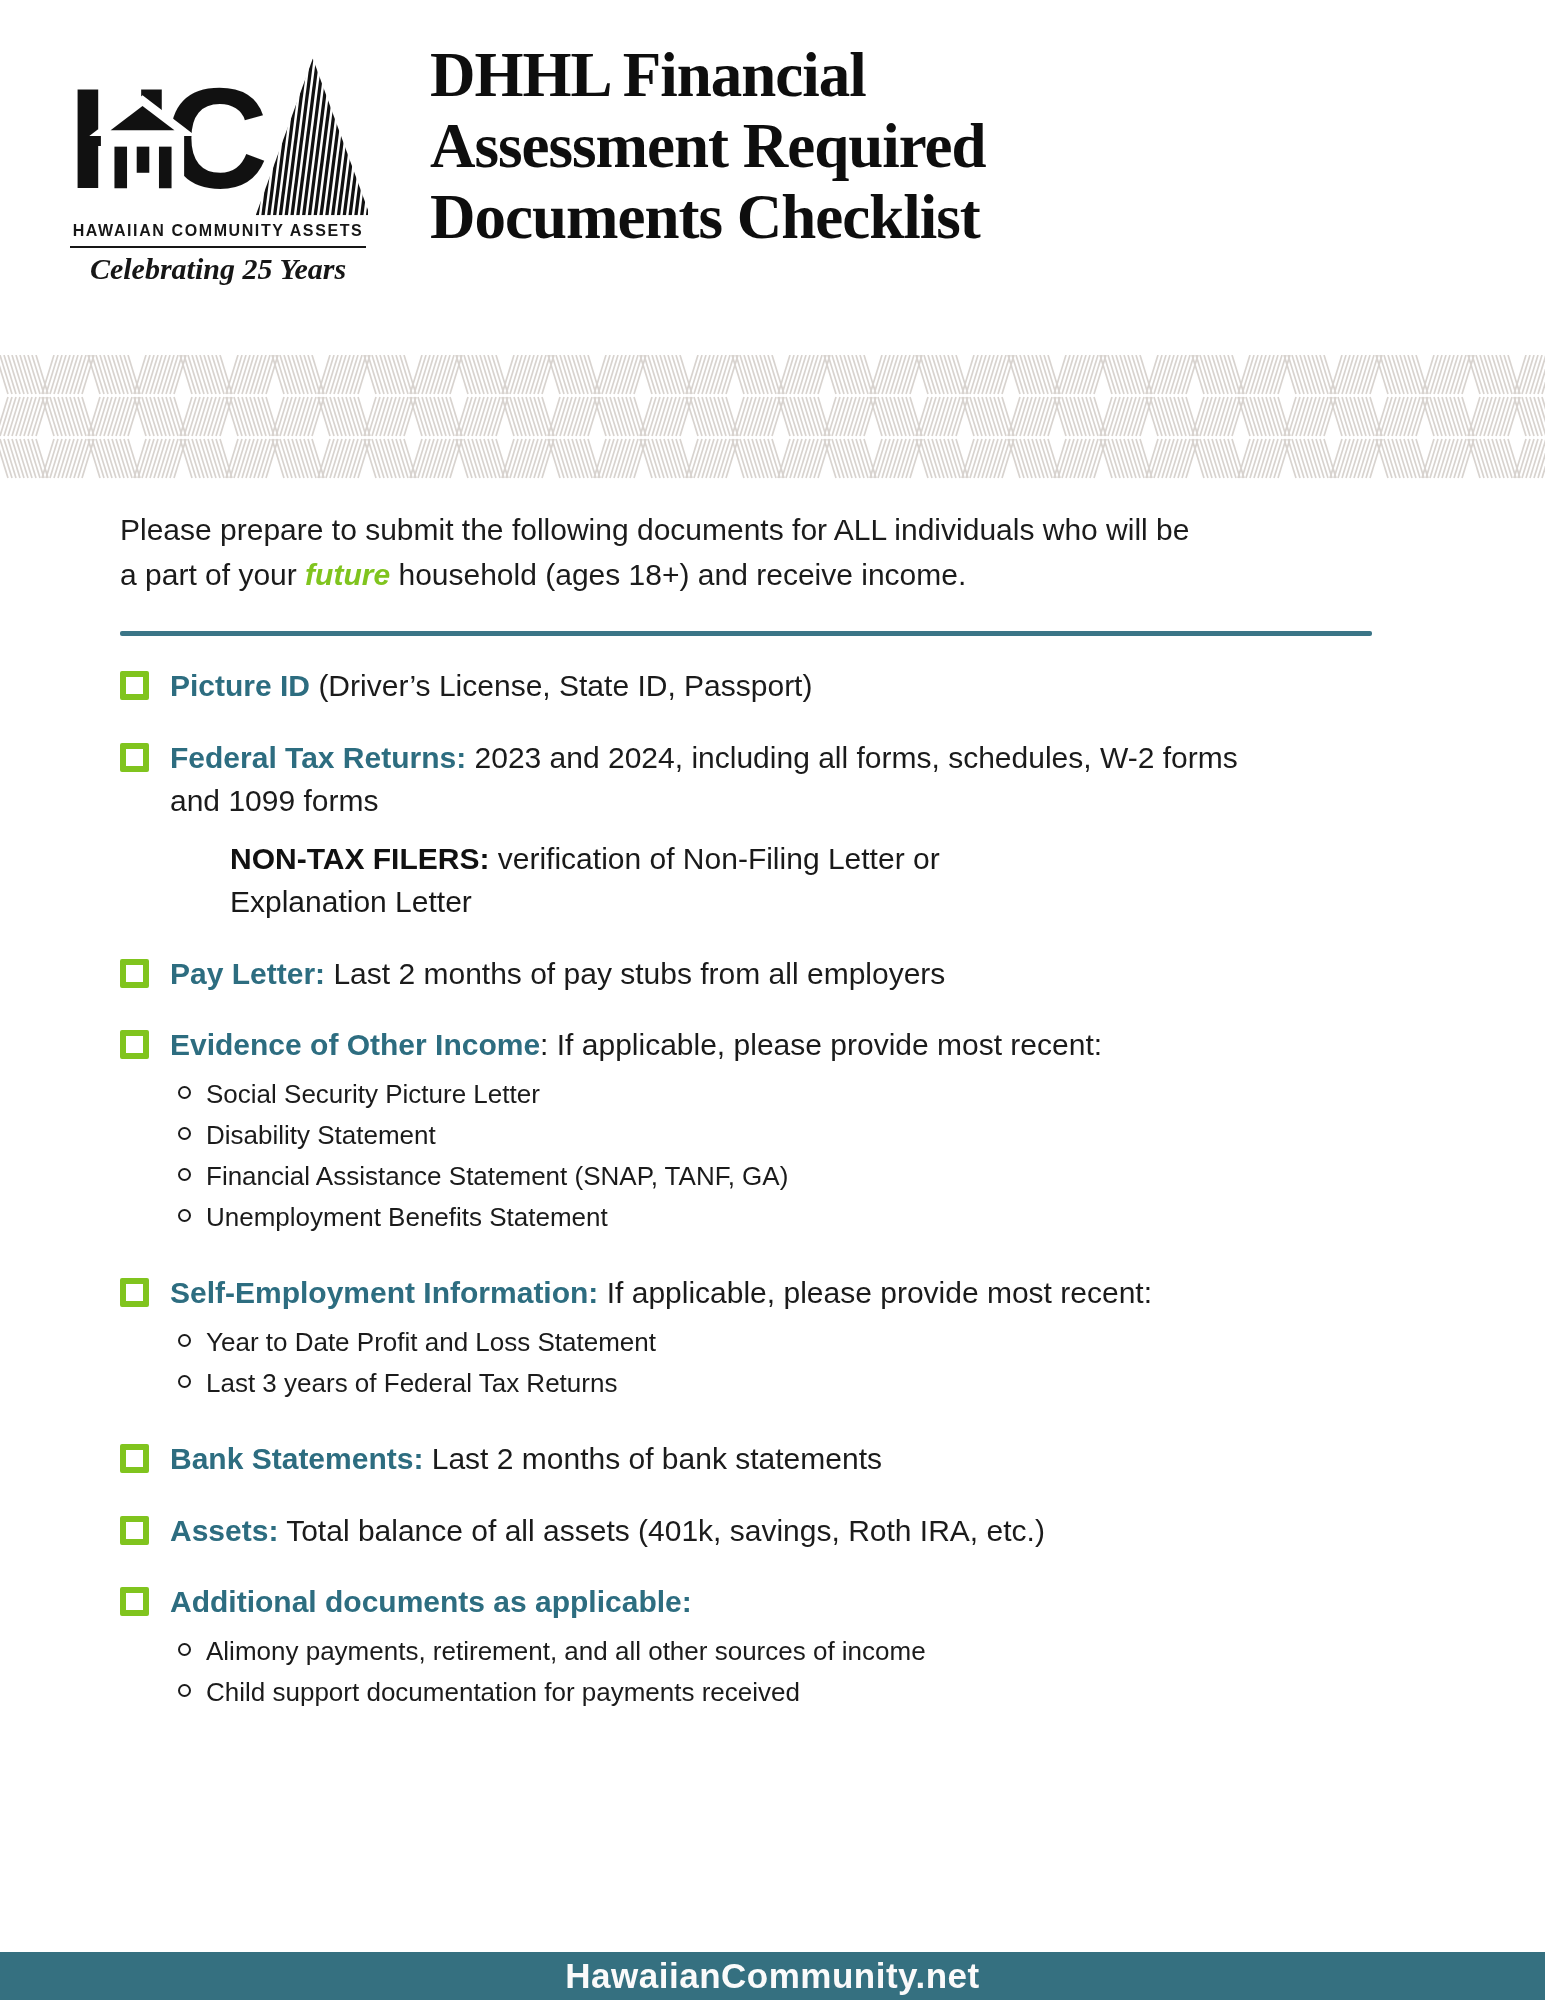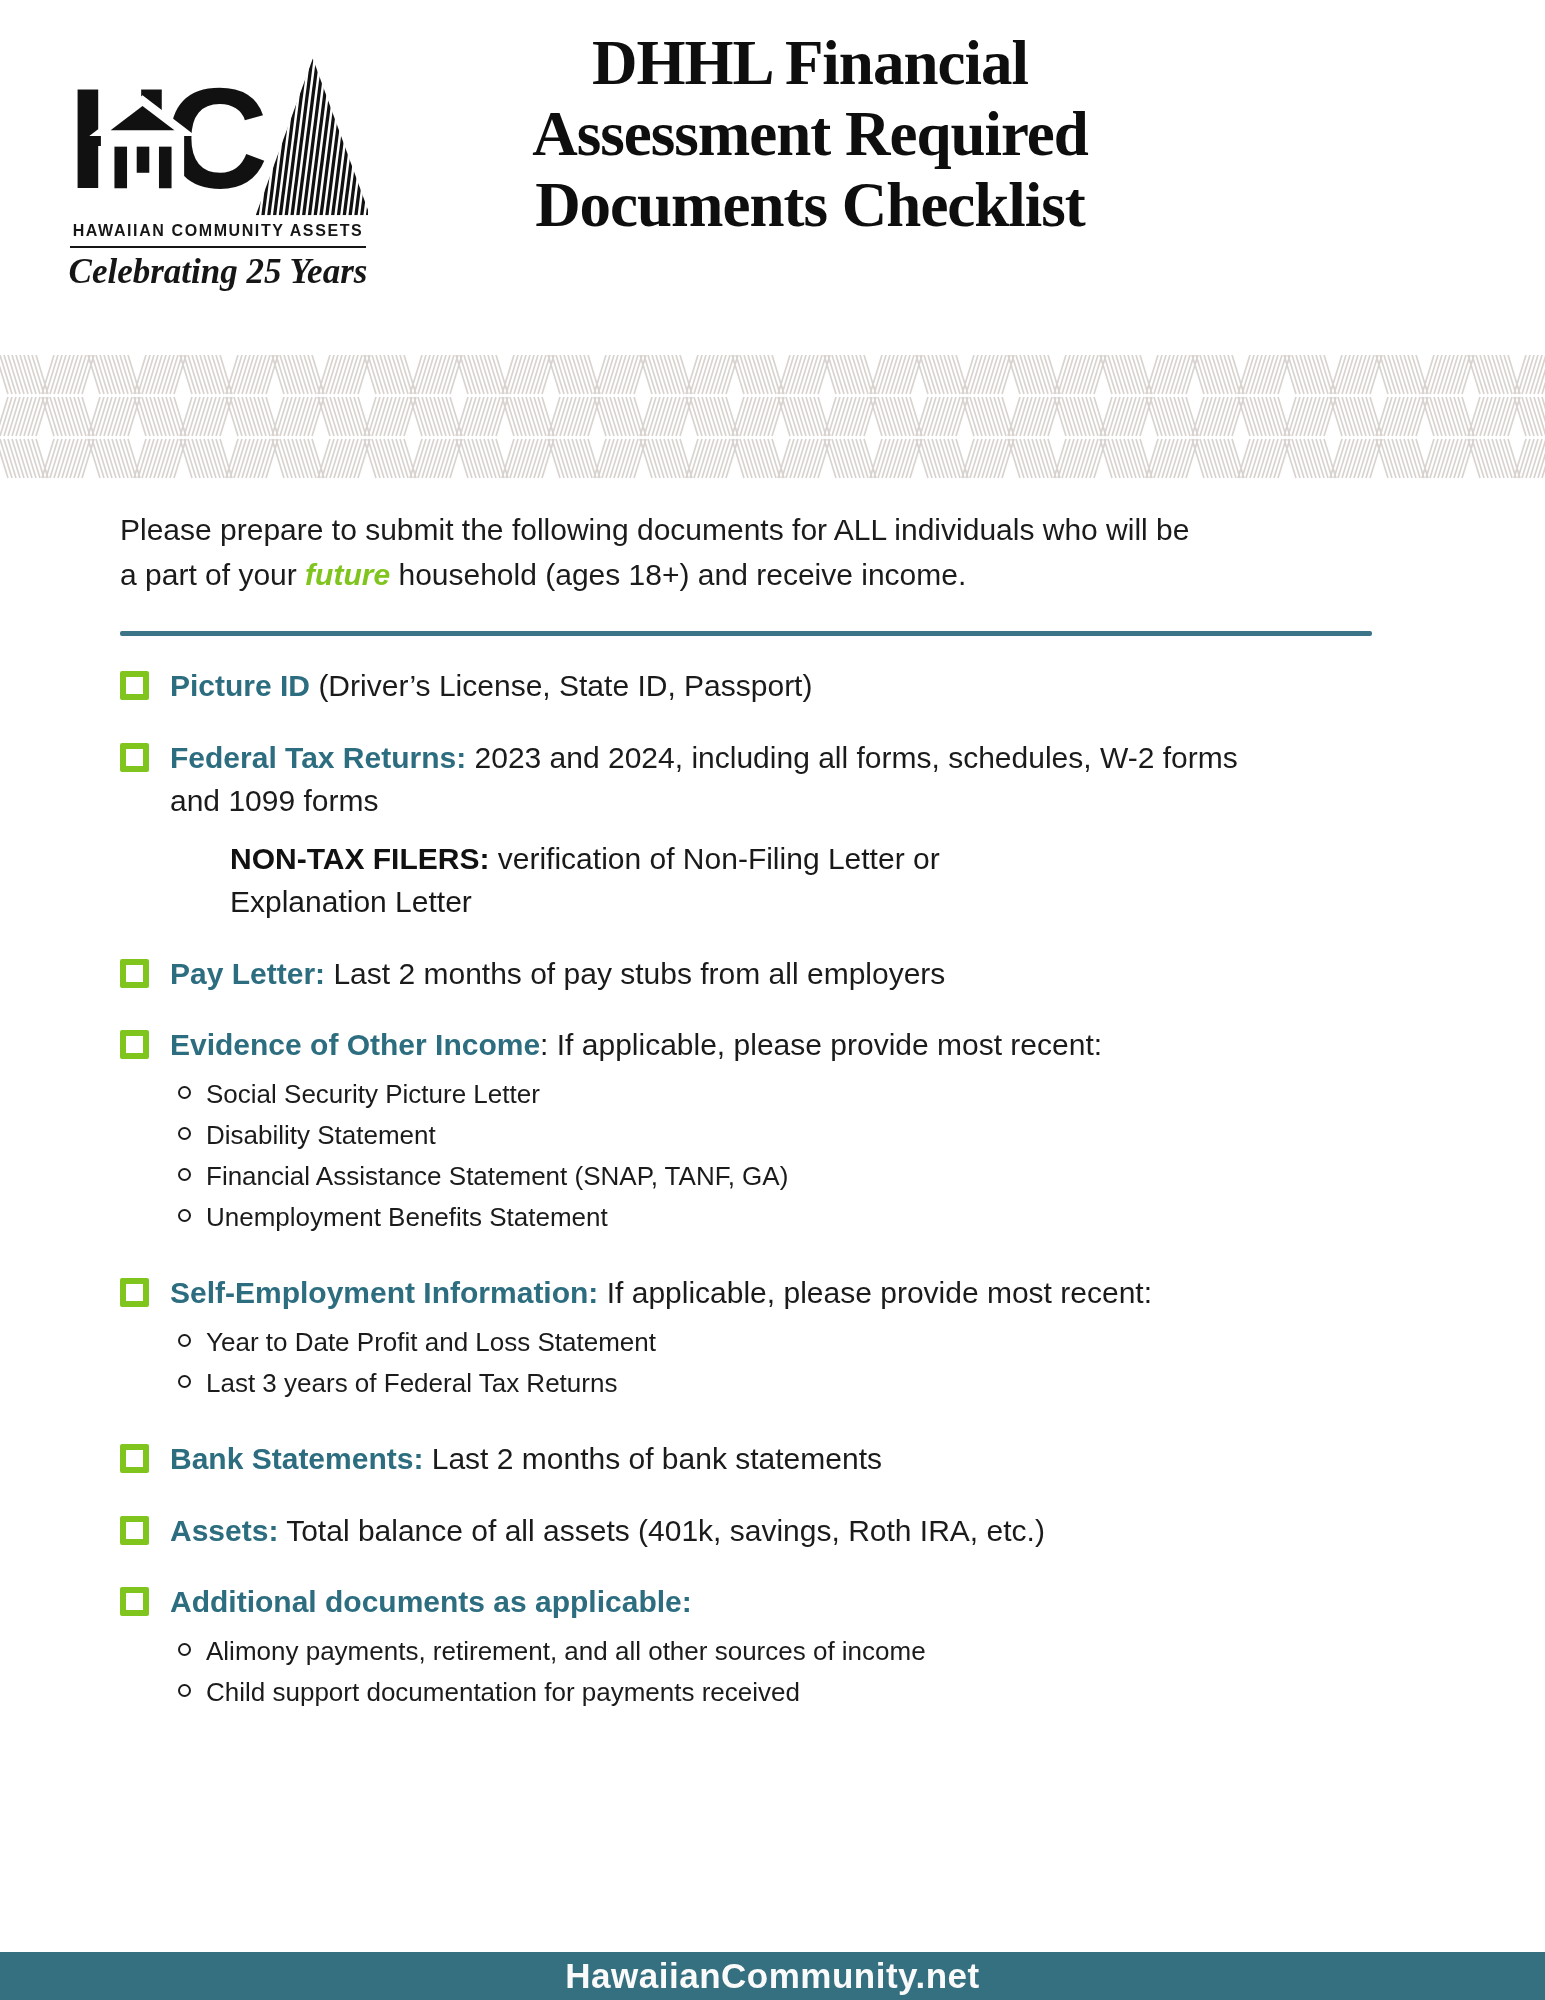--- a/index.html
+++ b/index.html
@@ -11,23 +11,23 @@
   body{font-family:"Liberation Sans",sans-serif;color:var(--ink);}
   .page{position:relative;width:1545px;height:2000px;background:#fff;overflow:hidden;}
 
   
   .header{position:relative;height:355px;}
   .logo{position:absolute;left:68px;top:52px;width:300px;text-align:center;}
   .logo-mark{display:block;margin:0 auto;}
   .logo-letters{font-family:"Liberation Sans",sans-serif;font-size:148px;font-weight:700;letter-spacing:-7px;fill:#111;}
   .org-name{margin-top:2px;font-size:16px;font-weight:700;letter-spacing:1.6px;color:#161616;white-space:nowrap;}
   .org-rule{height:2px;background:#161616;margin:6px 2px 4px 2px;}
-  .tagline{font-family:"Liberation Serif",serif;font-style:italic;font-weight:700;font-size:35px;color:#161616;}
-
-  .title{position:absolute;left:430px;top:28px;width:760px;text-align:center;
+  .tagline{font-family:"Liberation Serif",serif;font-style:italic;font-weight:700;font-size:30px;color:#161616;}
+
+  .title{position:absolute;left:430px;top:40px;width:760px;text-align:left;
          font-family:"Liberation Serif",serif;font-weight:700;color:#0e0e0e;
          font-size:63px;line-height:1.13;letter-spacing:-1px;}
 
   
   .weave{position:absolute;top:355px;left:0;width:1545px;height:125px;}
   .weave svg{display:block;}
 
   
   .main{position:absolute;top:467px;left:120px;width:1260px;}
   .intro{margin-top:40px;width:1080px;font-size:30px;line-height:1.5;color:#1b1b1b;}

